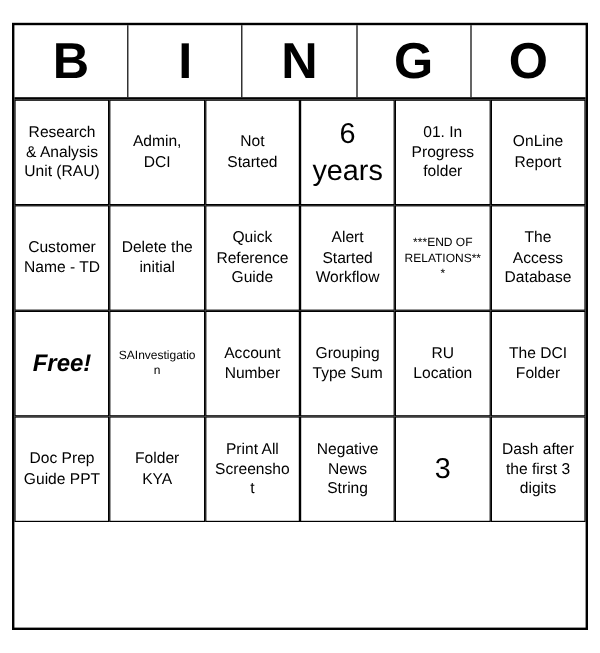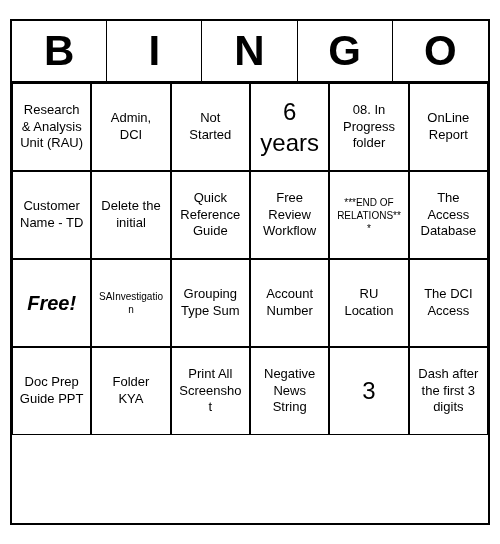--- a/index.html
+++ b/index.html
@@ -81,34 +81,34 @@
       <div class="bingo-letter">I</div>
       <div class="bingo-letter">N</div>
       <div class="bingo-letter">G</div>
       <div class="bingo-letter">O</div>
     </div>
   <div class="bingo-grid">
   <div class="bingo-cell">Research &amp; Analysis Unit (RAU)</div>
       <div class="bingo-cell">Admin, DCI</div>
       <div class="bingo-cell">Not Started</div>
       <div class="bingo-cell large-text">6 years</div>
-      <div class="bingo-cell">08. In Progress folder</div>
+      <div class="bingo-cell">01. In Progress folder</div>
       <div class="bingo-cell">OnLine Report</div>
       <div class="bingo-cell">Customer Name - TD</div>
       <div class="bingo-cell">Delete the initial</div>
       <div class="bingo-cell">Quick Reference Guide</div>
-      <div class="bingo-cell">Free Review Workflow</div>
+      <div class="bingo-cell">Alert Started Workflow</div>
       <div class="bingo-cell small-text">***END OF RELATIONS***</div>
       <div class="bingo-cell">The Access Database</div>
       <div class="bingo-cell free">Free!</div>
       <div class="bingo-cell small-text">SAInvestigation</div>
+      <div class="bingo-cell">Account Number</div>
       <div class="bingo-cell">Grouping Type Sum</div>
-      <div class="bingo-cell">Account Number</div>
       <div class="bingo-cell">RU Location</div>
-      <div class="bingo-cell">The DCI Access</div>
+      <div class="bingo-cell">The DCI Folder</div>
       <div class="bingo-cell">Doc Prep Guide PPT</div>
       <div class="bingo-cell">Folder KYA</div>
       <div class="bingo-cell">Print All Screenshot</div>
       <div class="bingo-cell">Negative News String</div>
       <div class="bingo-cell large-text">3</div>
       <div class="bingo-cell">Dash after the first 3 digits</div>
     </div>
 </div>
 
 </body></html>

